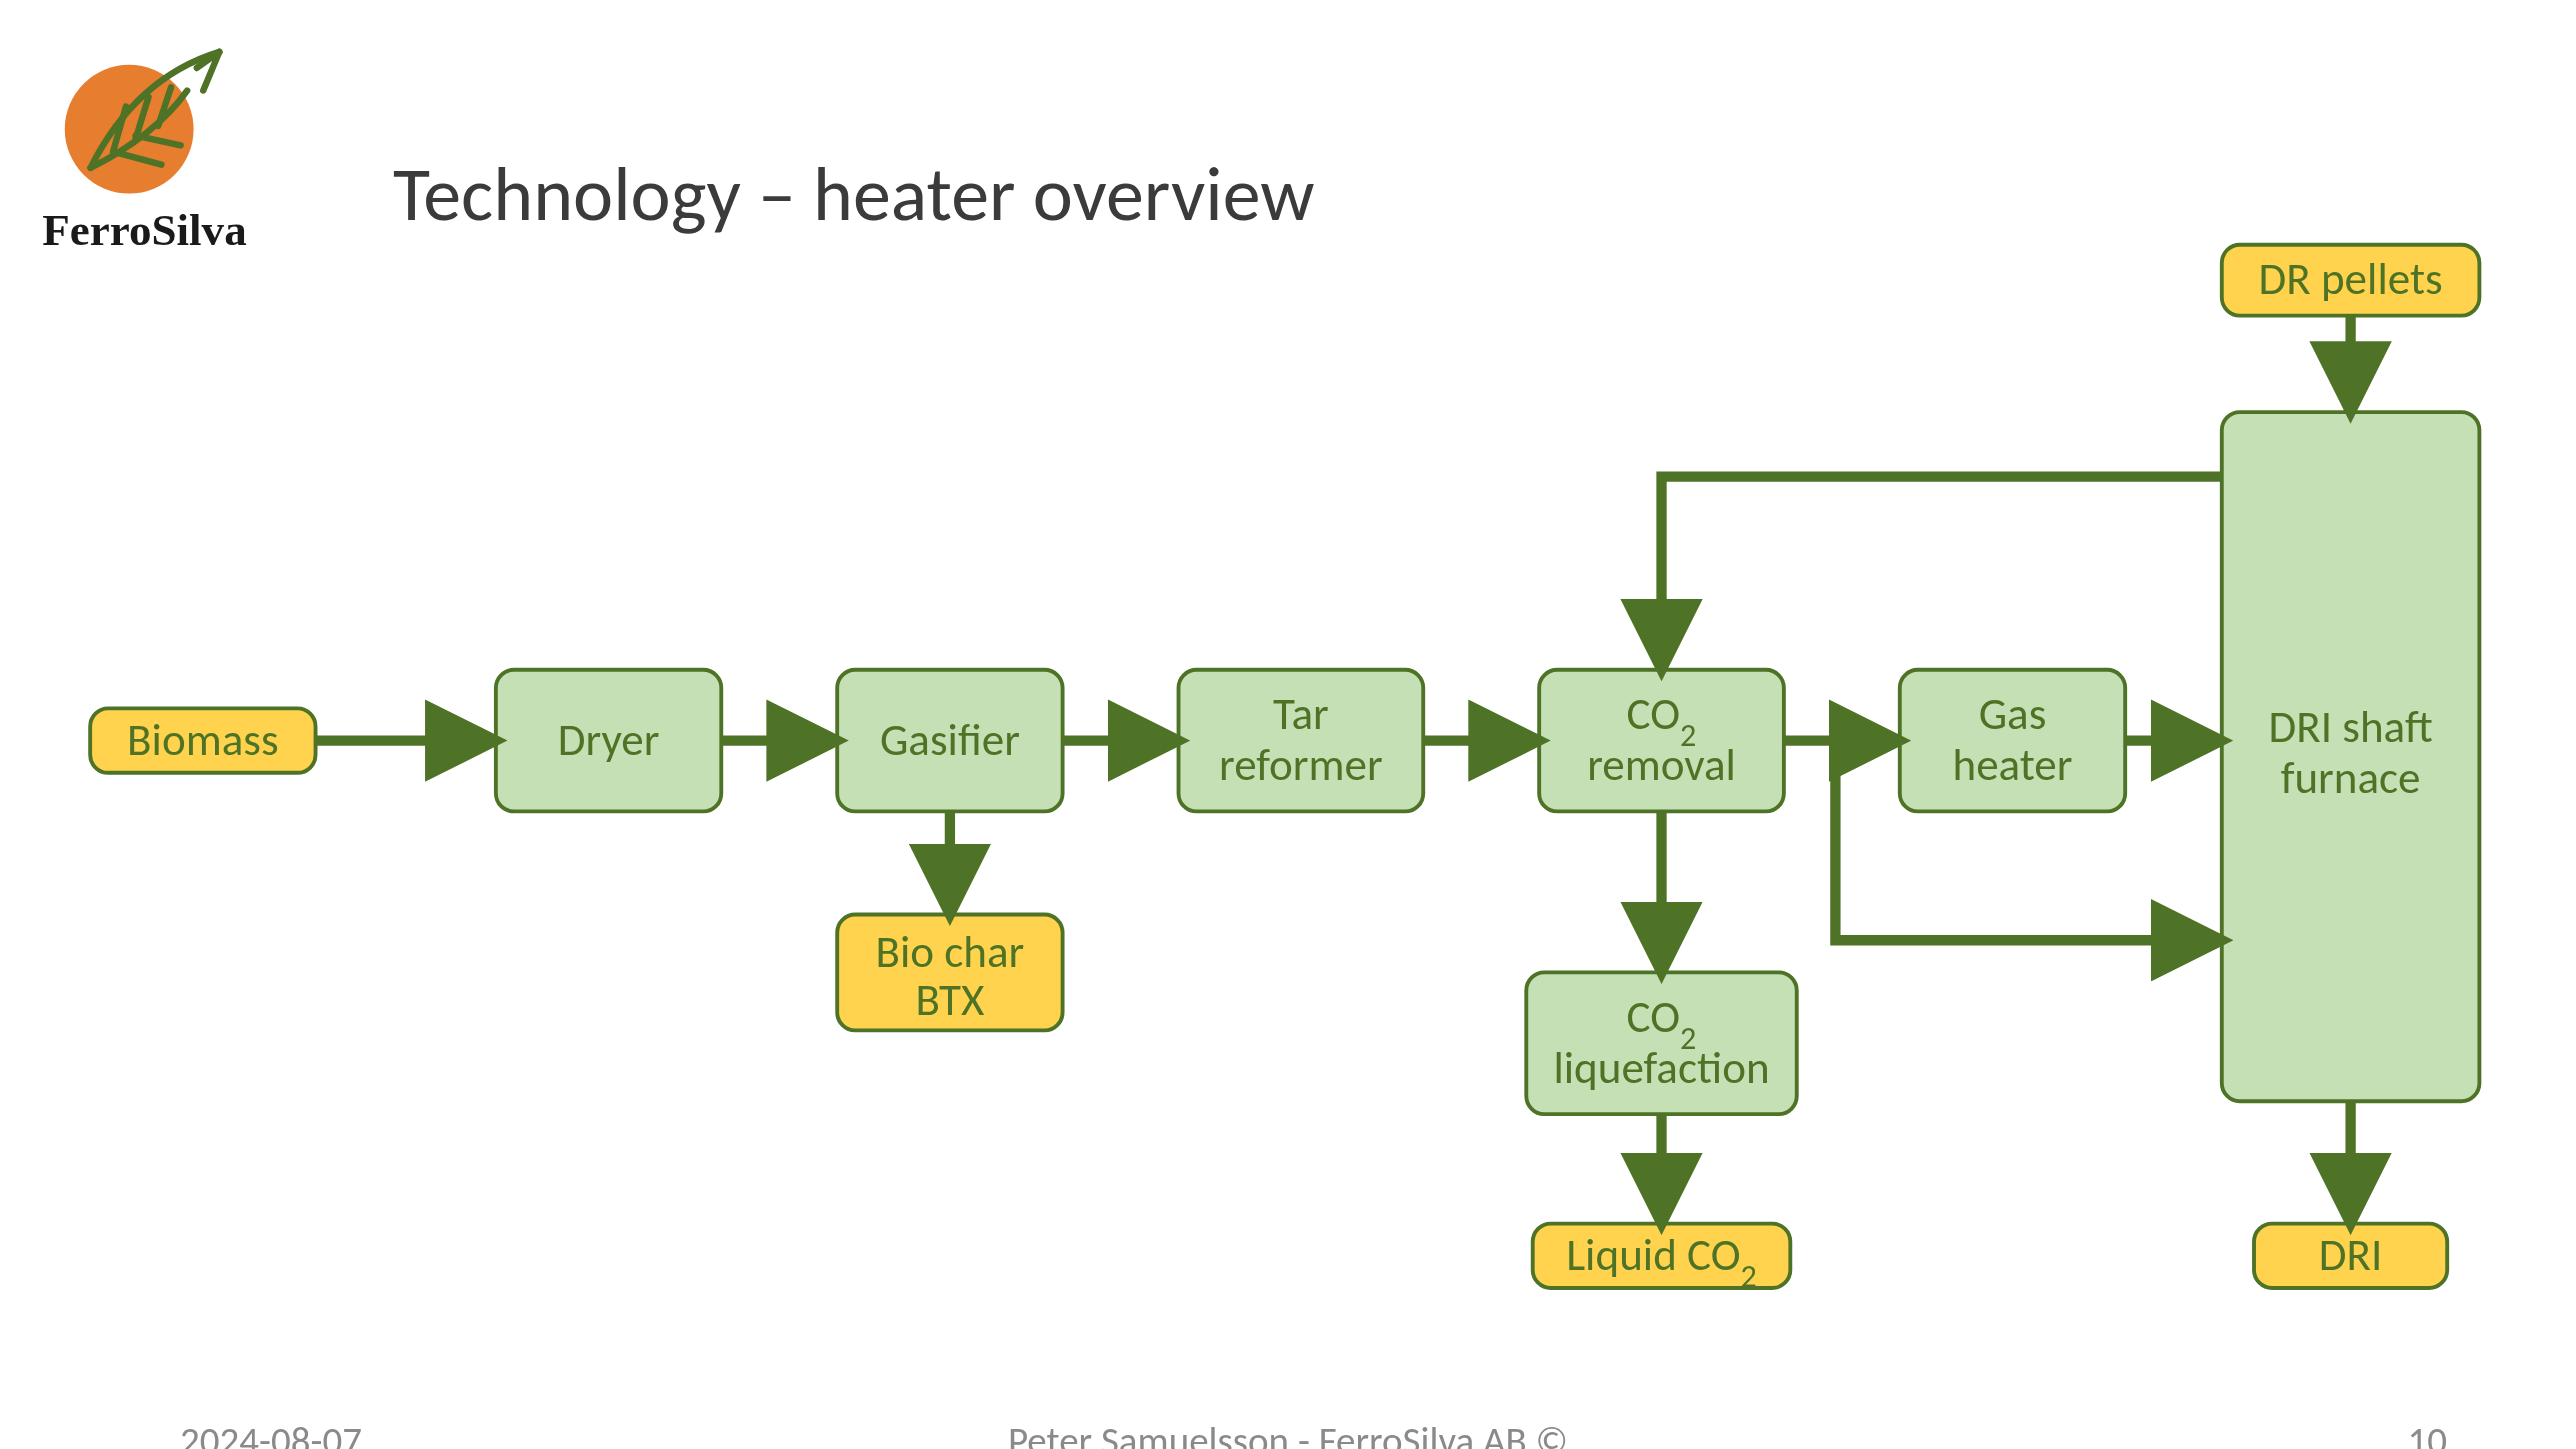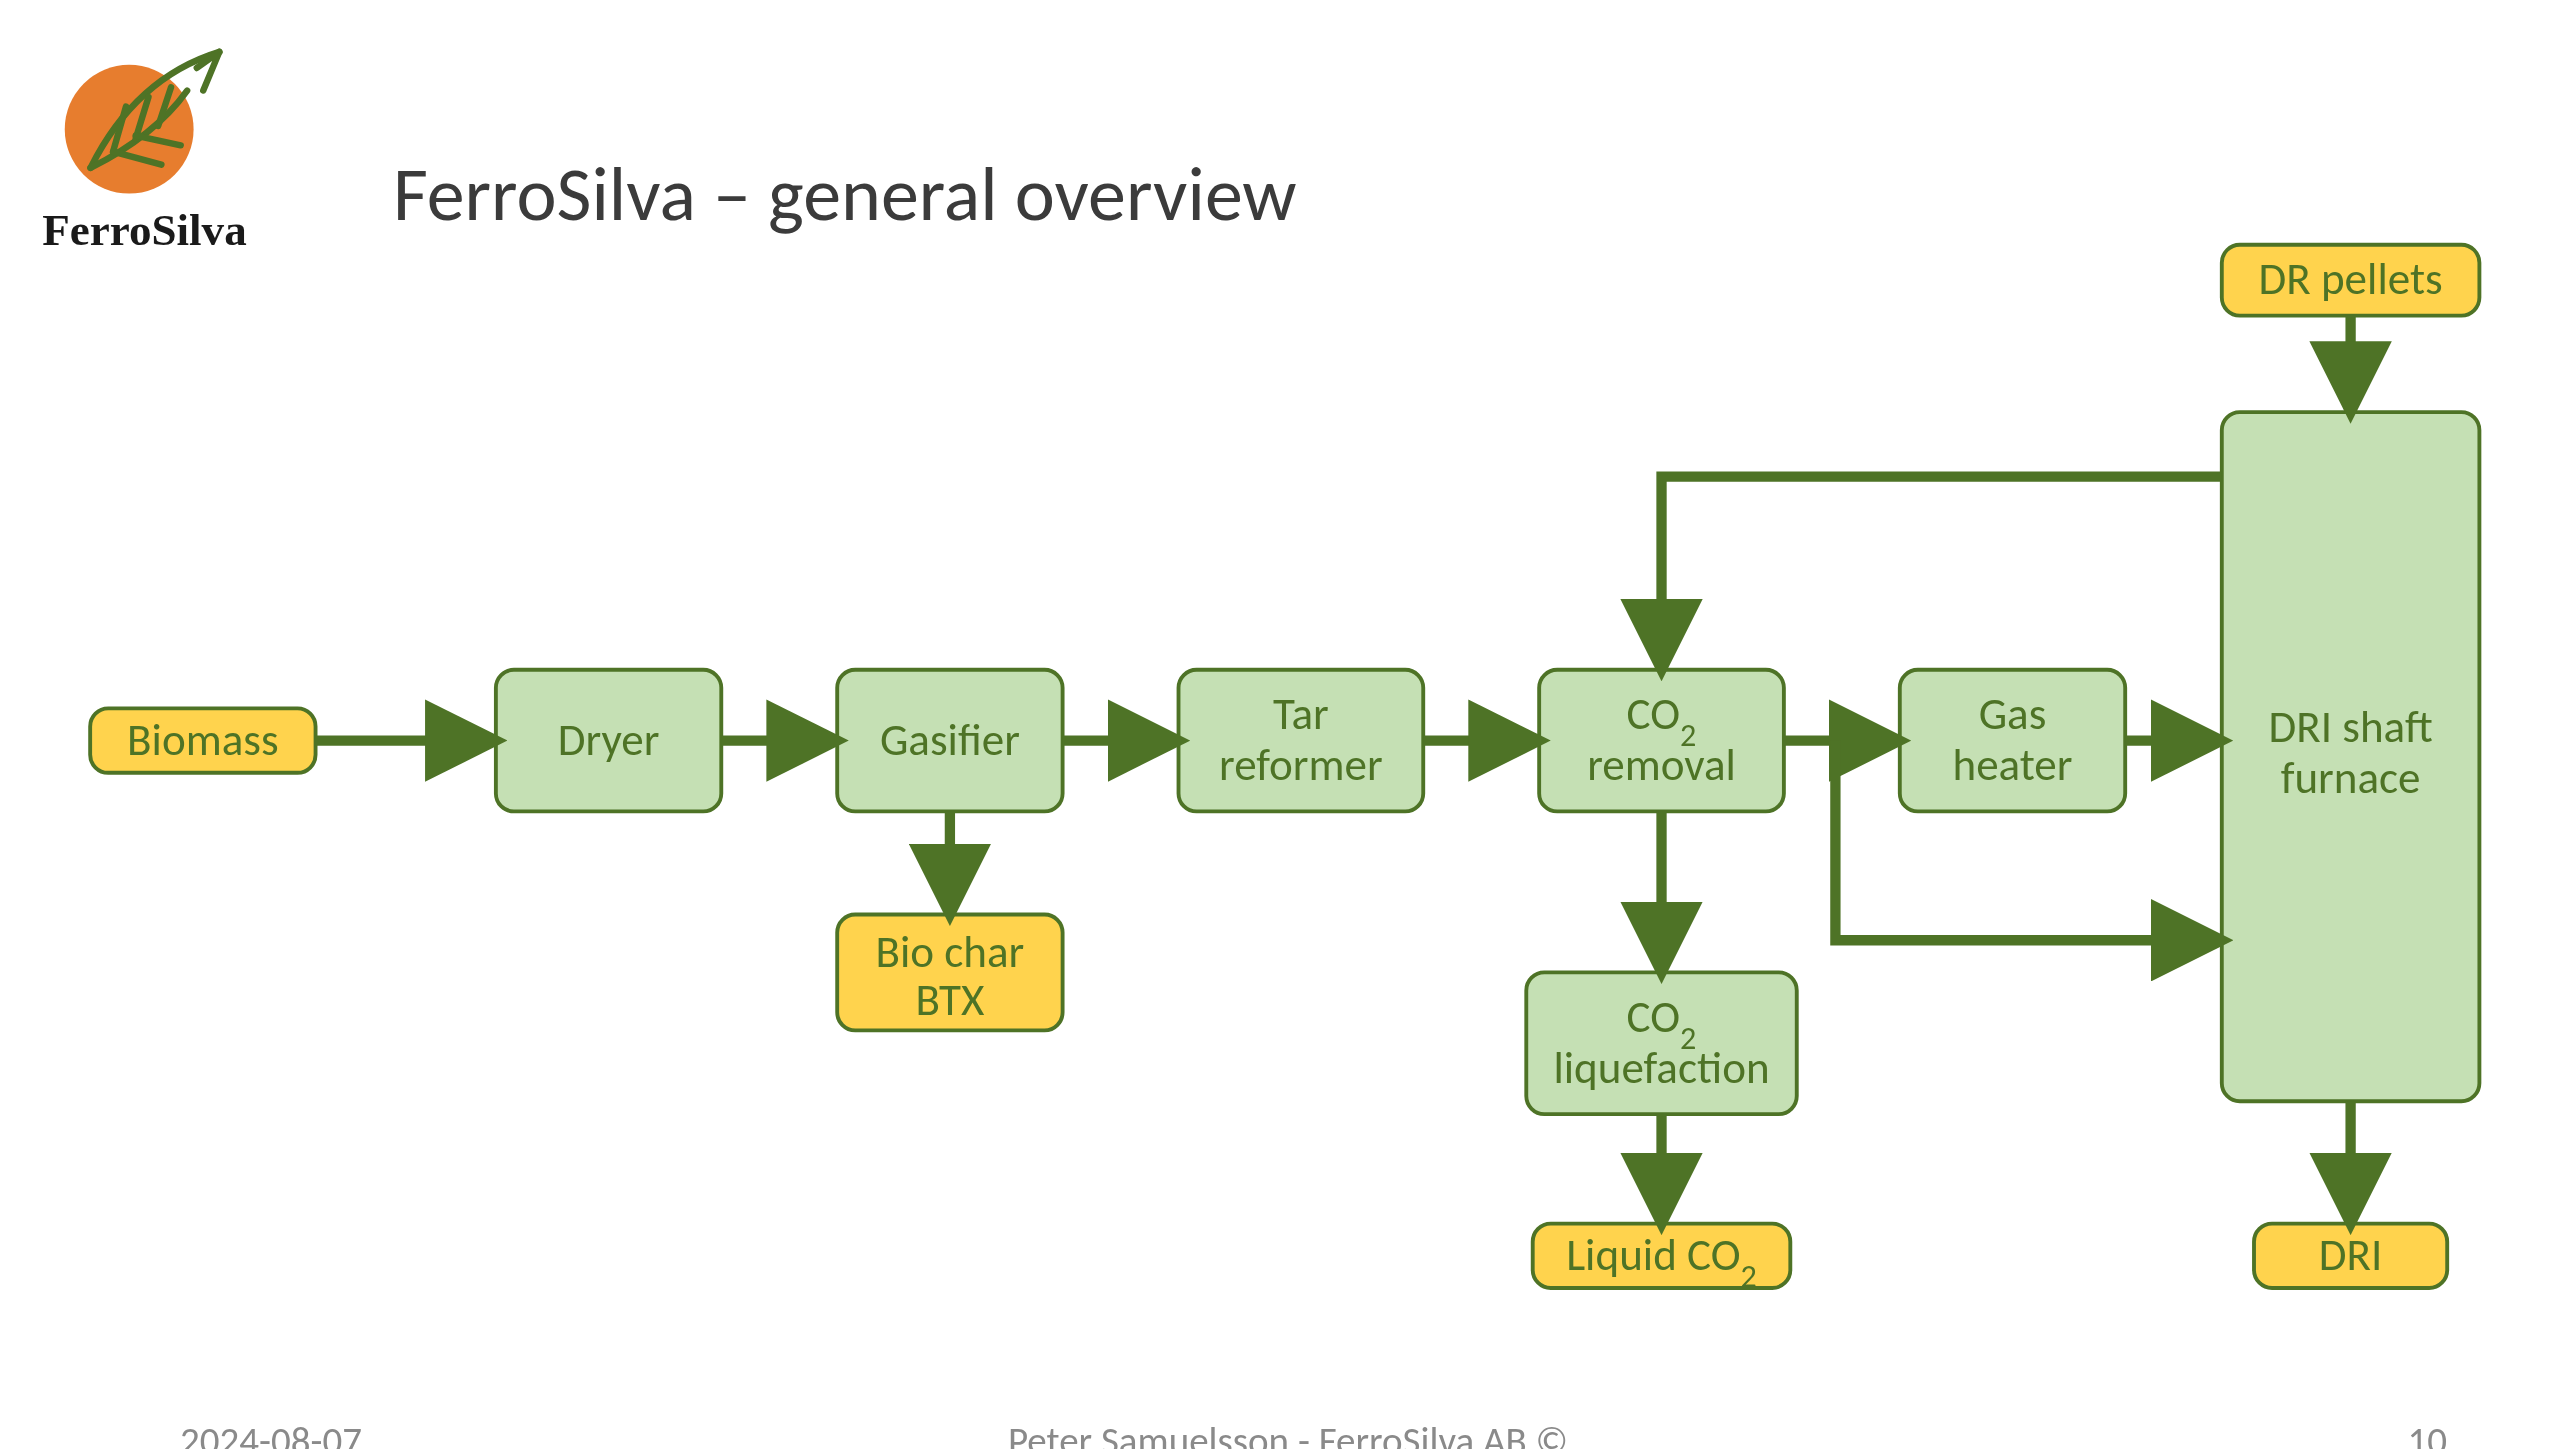--- a/index.html
+++ b/index.html
@@ -32,21 +32,21 @@
       <path d="M80,200 Q180,150 230,80"></path>
       <line x1="115" y1="175" x2="135" y2="105"></line>
       <line x1="150" y1="155" x2="170" y2="90"></line>
       <line x1="185" y1="135" x2="205" y2="75"></line>
       <line x1="115" y1="175" x2="190" y2="195"></line>
       <line x1="150" y1="150" x2="220" y2="165"></line>
     </g>
     <text x="5" y="320" class="logo-text">FerroSilva</text>
   </svg>
 
-  <div class="title">FerroSilva – general overview</div>
+  <div class="title">Technology – heater overview</div>
 
   <svg class="diagram" viewBox="0 0 4000 2250">
     <defs>
       <marker id="ah" markerWidth="8" markerHeight="8" refX="5" refY="4" orient="auto">
         <path d="M0,0 L8,4 L0,8 Z" fill="#4e7326"></path>
       </marker>
     </defs>
 
     <rect class="box box-yellow" x="140" y="1100" width="350" height="100"></rect>
     <text class="box-label" x="315" y="1155">Biomass</text>

